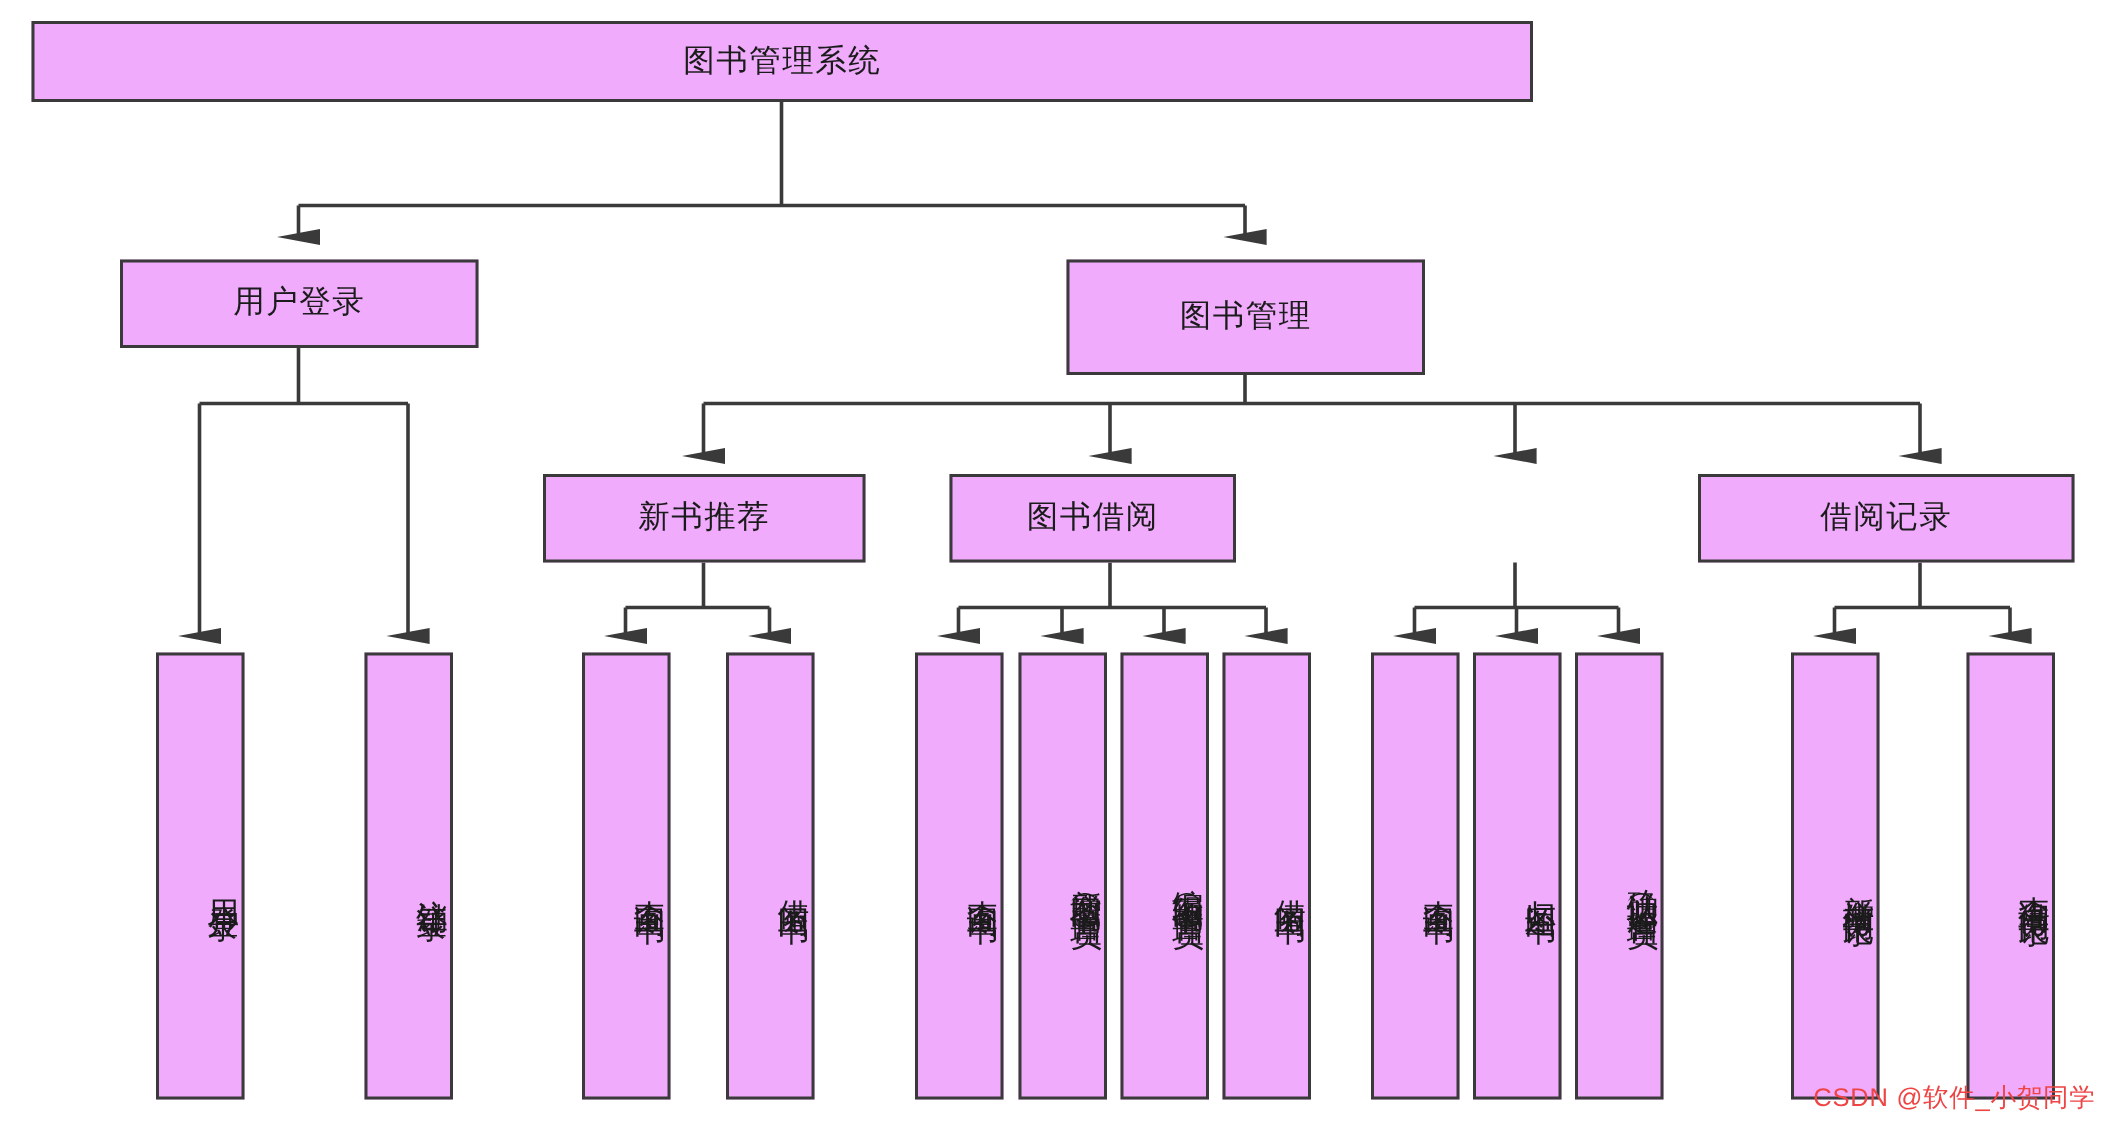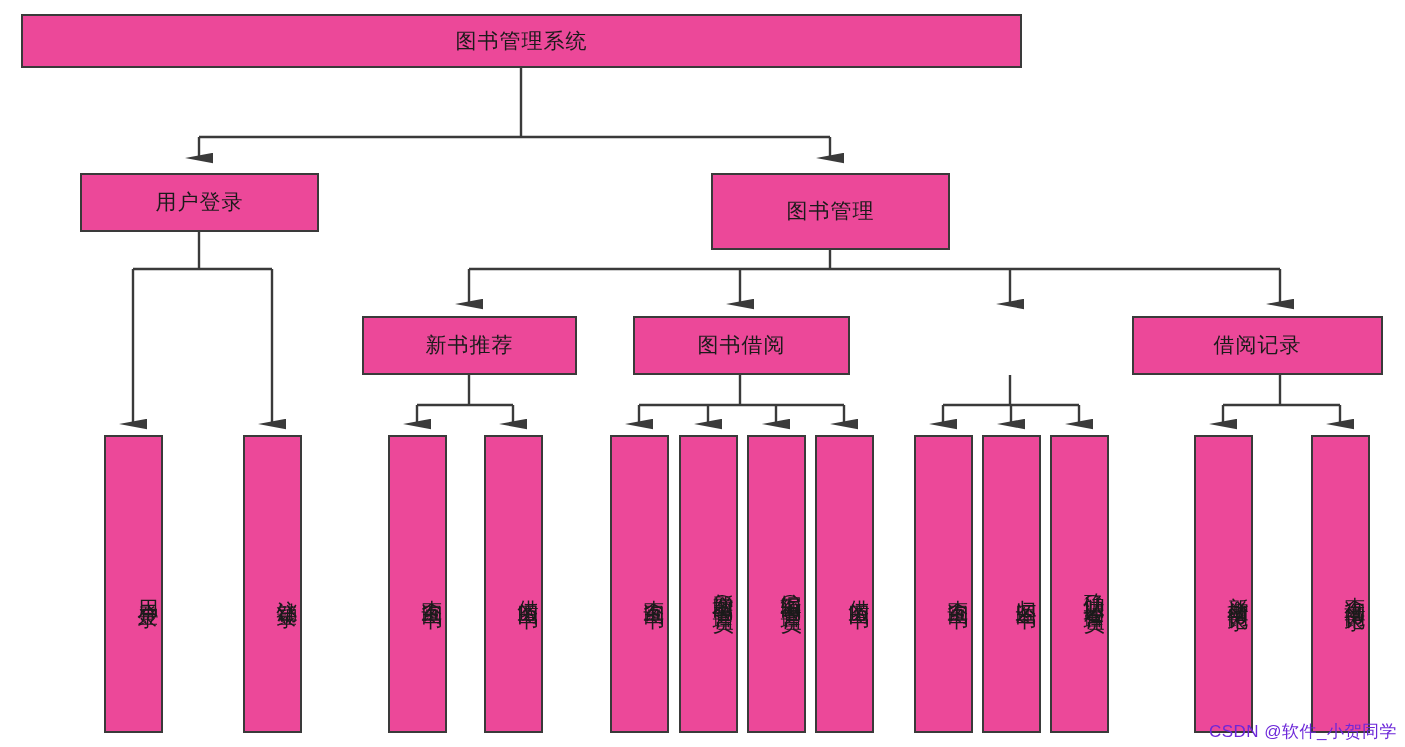--- a/index.html
+++ b/index.html
@@ -21,21 +21,21 @@
     position: absolute;
     left: 0;
     top: 0;
     width: 1405px;
     height: 747px;
     pointer-events: none;
   }
   .node {
     position: absolute;
     box-sizing: border-box;
-    background: #ec4899;
+    background: #f0abfc;
     border: 2px solid #3a3a3a;
     display: flex;
     align-items: center;
     justify-content: center;
     color: #1b1b1b;
     text-align: center;
   }
   .node.h {
     font-size: 21px;
     line-height: 1.25;
@@ -53,21 +53,21 @@
   }
   .node.v > span {
     writing-mode: vertical-rl;
     text-orientation: upright;
   }
   .watermark {
     position: absolute;
     right: 8px;
     bottom: 4px;
     font-size: 17px;
-    color: #6d28d9;
+    color: #ef4444;
     letter-spacing: 0.5px;
     white-space: nowrap;
     font-family: "Liberation Sans", "DejaVu Sans", sans-serif;
   }
 </style>
 </head>
 <body>
 
 <div id="canvas">
 
@@ -128,21 +128,21 @@
   <div class="node h" style="left:80px; top:173px; width:239px; height:59px;">
     <span>用户登录</span>
   </div>
   <div class="node h" style="left:711px; top:173px; width:239px; height:77px;">
     <span>图书管理</span>
   </div>
 
   <div class="node h" style="left:362px; top:316px; width:215px; height:59px;">
     <span>新书推荐</span>
   </div>
-  <div class="node h" style="left:633px; top:316px; width:217px; height:59px;">
+  <div class="node h" style="left:633px; top:316px; width:191px; height:59px;">
     <span>图书借阅</span>
   </div>
   <div class="node h" style="left:1132px; top:316px; width:251px; height:59px;">
     <span>借阅记录</span>
   </div>
 
   <div class="node v" style="left:104px; top:435px; width:59px; height:298px;">
     <span>用户登录</span>
   </div>
   <div class="node v" style="left:243px; top:435px; width:59px; height:298px;">

